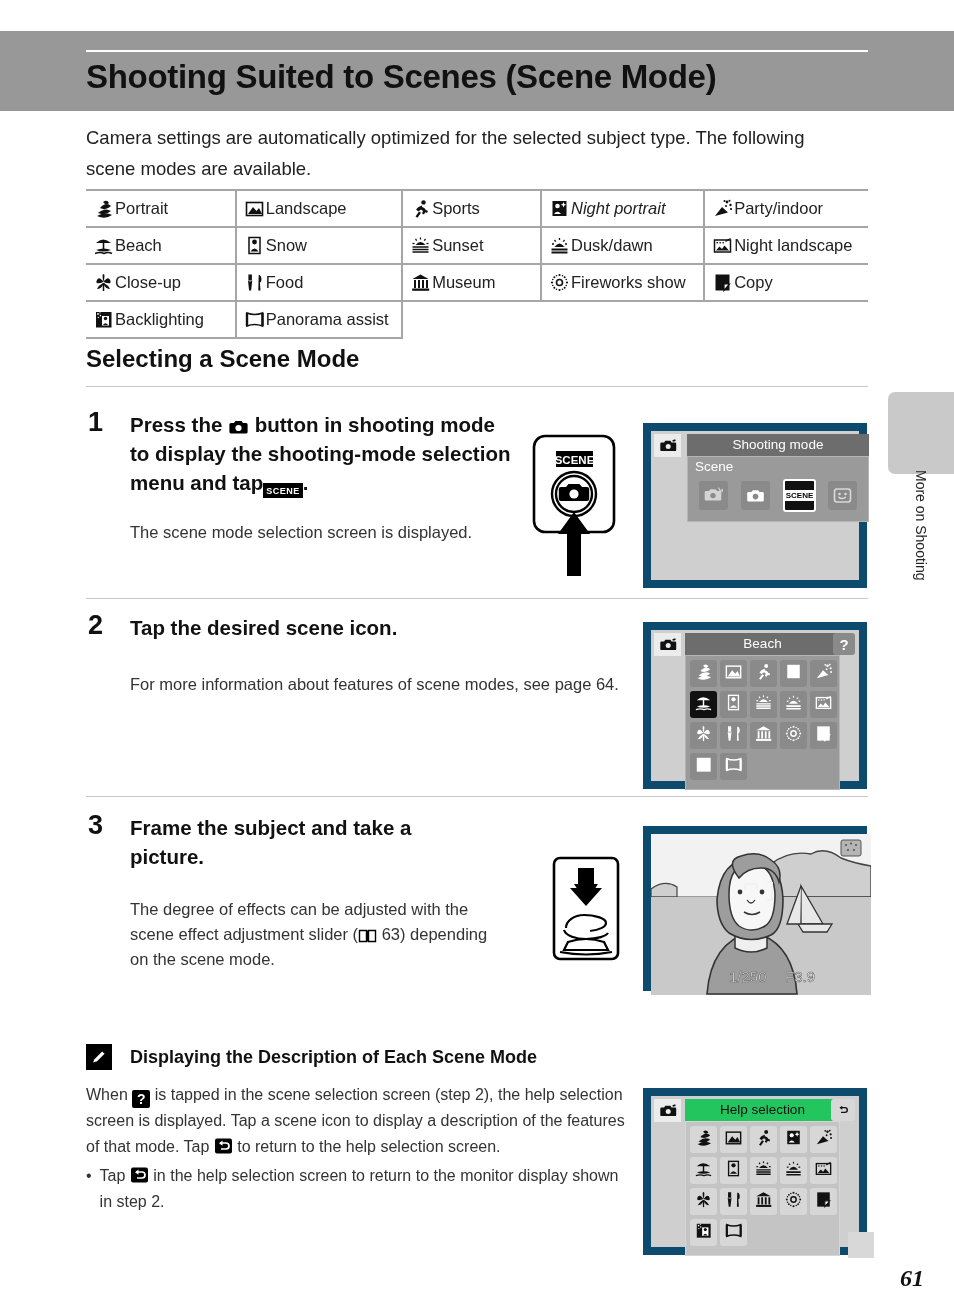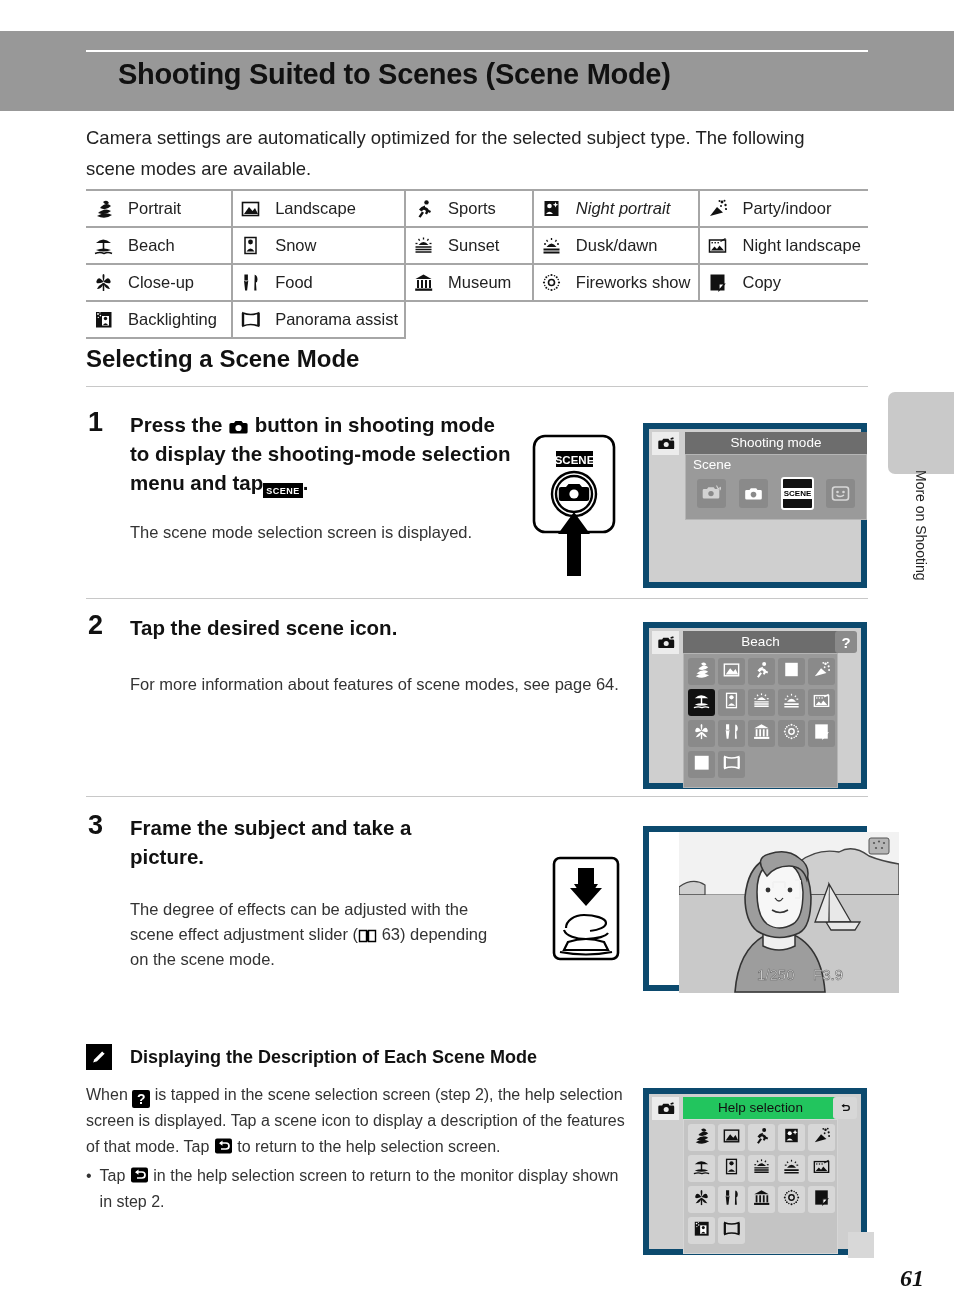--- a/index.html
+++ b/index.html
@@ -11,44 +11,43 @@
   
   .header-band{
     position:absolute;left:0;top:31px;width:954px;height:80px;
     background:#989898;
   }
   .header-rule{
     position:absolute;left:86px;top:50px;width:782px;height:2px;background:#fff;
   }
   .page-title{
     position:absolute;left:86px;top:58px;width:800px;
-    font-size:29px;font-weight:bold;letter-spacing:-0.3px;color:#111;
+    font-size:33px;font-weight:bold;letter-spacing:-0.3px;color:#111;
     font-family:"Liberation Sans", sans-serif;
-    margin-left:32px;
   }
   
   .intro{
     position:absolute;left:86px;top:122px;width:770px;
     font-size:18.5px;line-height:31px;color:#222;
   }
   
   .scene-table{
     position:absolute;left:86px;top:189px;width:782px;
     border-collapse:collapse;
   }
   .scene-table td{
     border:2px solid #a6a6a6;
     height:35px;padding:0 6px 0 8px;
     font-size:16.5px;color:#222;white-space:nowrap;
     vertical-align:middle;
   }
   .scene-table tr td:first-child{border-left:none;}
   .scene-table tr td:last-child{border-right:none;}
   .scene-table tr:first-child td{border-top:2px solid #a6a6a6;}
-  .cellwrap{display:flex;align-items:center;gap:15px;}
+  .cellwrap{display:flex;align-items:center;gap:2px;}
   .ico{display:inline-block;width:19px;height:19px;flex:0 0 19px;position:relative;}
   .ico svg{display:block;width:19px;height:19px;}
   
   .section-h{
     position:absolute;left:86px;top:345px;
     font-size:24px;font-weight:bold;color:#111;
   }
   .hr-light{position:absolute;left:86px;width:782px;height:1px;background:#c8c8c8;}
   
   .step-num{
@@ -70,23 +69,22 @@
     padding:2px 2px 1px 2px;line-height:10px;border:1px solid #000;
     font-family:"Liberation Sans", sans-serif;
   }
   .qmark{
     display:inline-block;vertical-align:-4px;background:#000;color:#fff;
     width:18px;height:18px;line-height:18px;text-align:center;
     font-size:14px;font-weight:bold;border-radius:2px;
   }
   
   .lcd{
-    position:absolute;border:6px solid #0c4a6e;background:#cfcfcf;
+    position:absolute;border:8px solid #0c4a6e;background:#cfcfcf;
     box-sizing:border-box;
-    padding-left:30px;
   }
   .lcd-tab{
     position:absolute;left:3px;top:3px;width:27px;height:23px;
     background:#ececec;display:flex;align-items:center;justify-content:center;
   }
   .lcd-title{
     position:absolute;background:#6d6d6d;color:#fff;
     text-align:center;font-size:13.5px;line-height:22px;height:22px;
   }
   .lcd-panel{position:absolute;background:#9a9a9a;border:1px solid #b5b5b5;box-sizing:border-box;}

